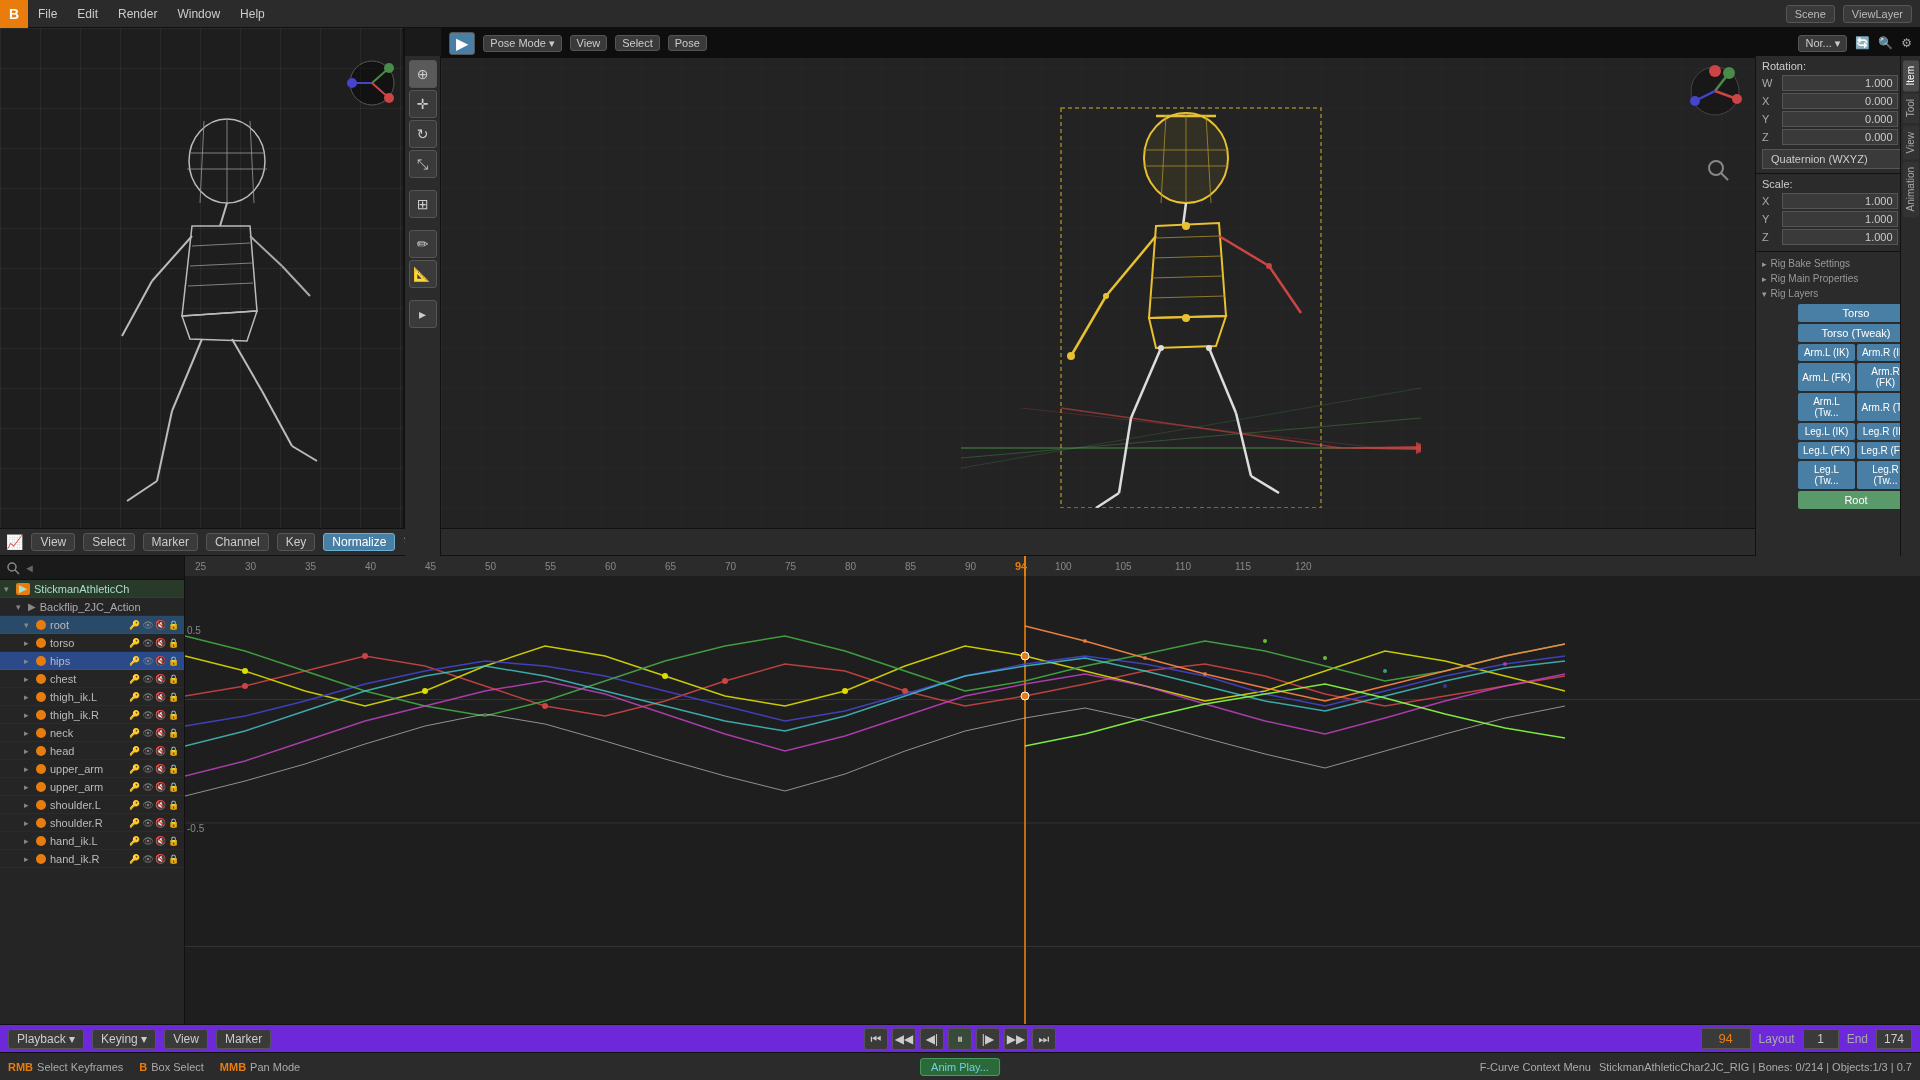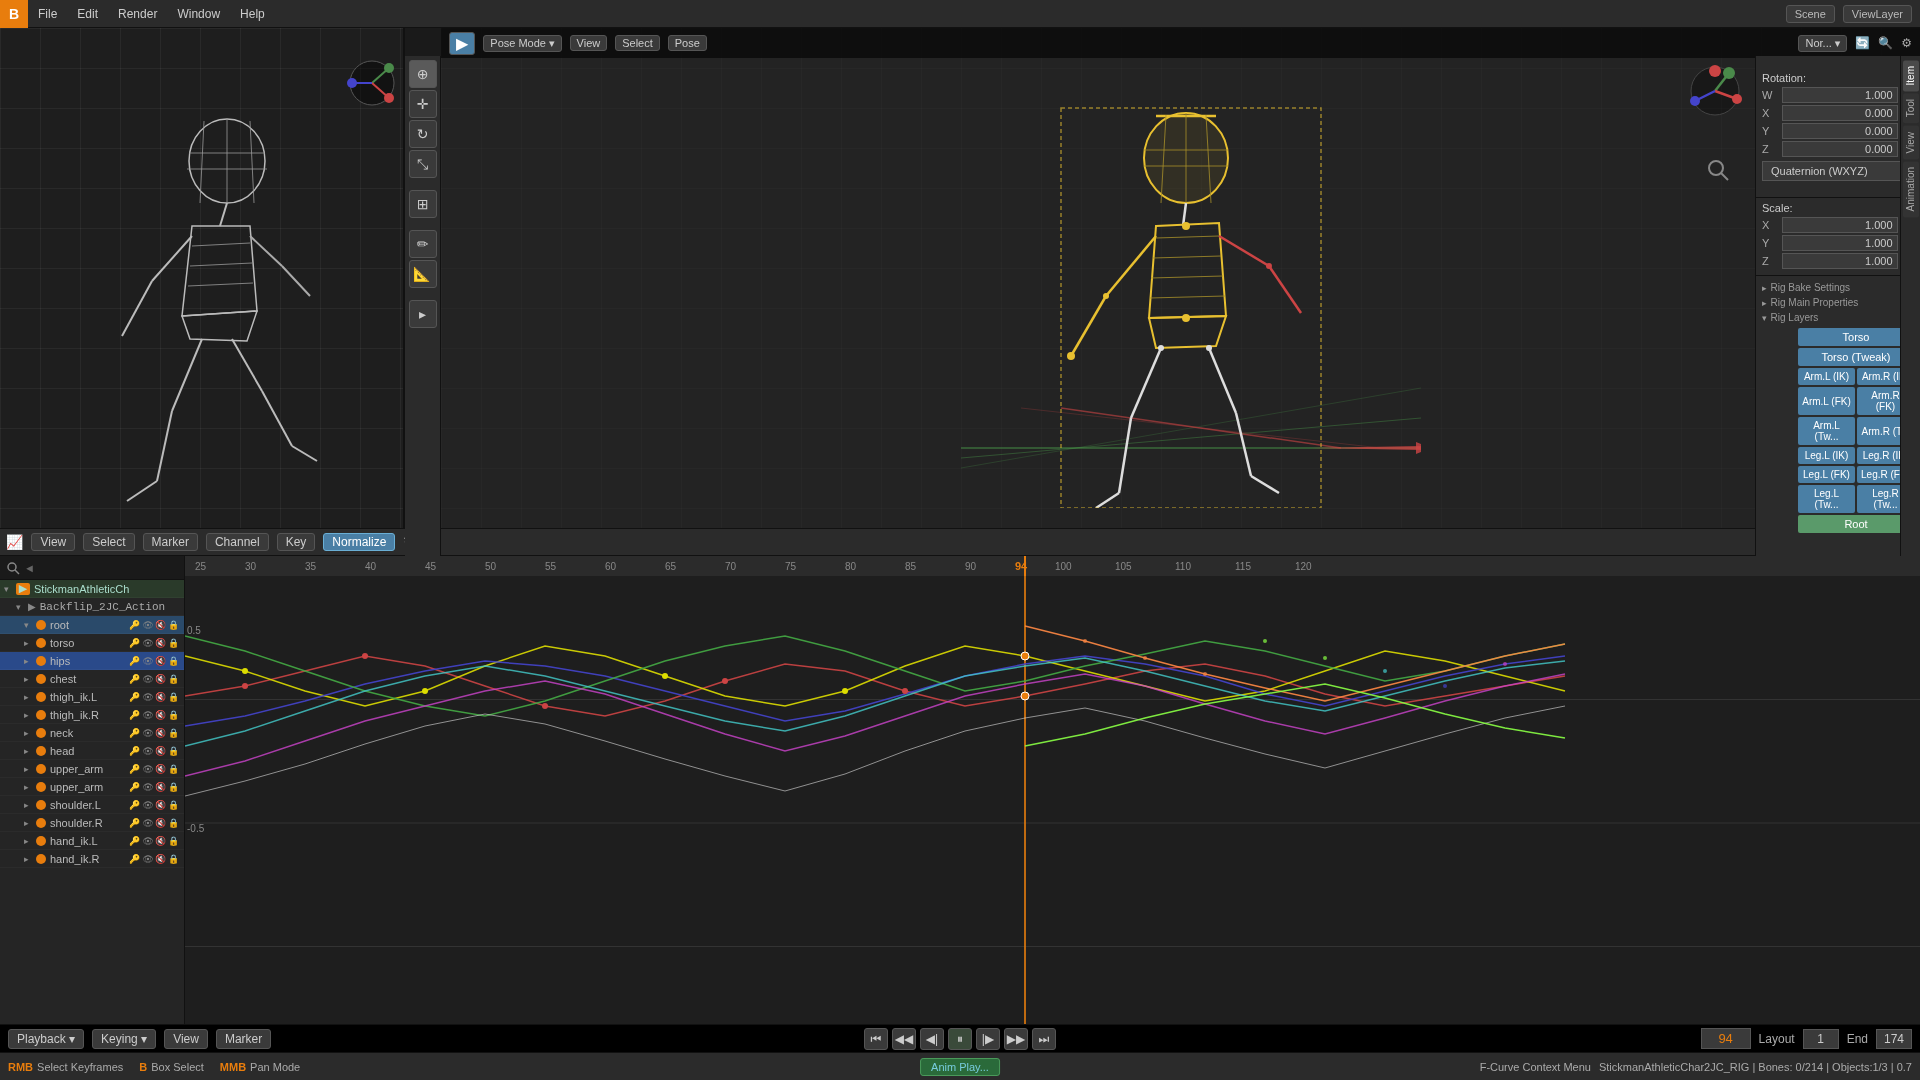--- a/index.html
+++ b/index.html
@@ -402,21 +402,21 @@
       gap: 4px;
     }
     .status-key { color: #e87d0d; font-weight: bold; font-size: 11px; }
 
     
     #playback-bar {
       position: absolute;
       bottom: 28px;
       left: 0; right: 0;
       height: 28px;
-      background: #000000;
+      background: #6d28d9;
       border-top: 1px solid #111;
       display: flex;
       align-items: center;
       padding: 0 8px;
       gap: 8px;
       z-index: 20;
     }
     .playback-btn {
       padding: 2px 8px;
       background: #3a3a3a;
@@ -760,21 +760,21 @@
       <div style="position:absolute;top:130px;right:190px;z-index:5;">
         <svg width="24" height="24">
             <circle cx="10" cy="10" r="7" fill="none" stroke="#888" stroke-width="2"></circle>
             <line x1="15" y1="15" x2="22" y2="22" stroke="#888" stroke-width="2"></line>
           </svg>
       </div>
     </div>
 
     <div id="right-panel">
 
-      <div style="padding:16px 6px;font-size:11px;border-bottom:1px solid #111;">
+      <div style="padding:4px 6px;font-size:11px;border-bottom:1px solid #111;">
         <div class="prop-row" style="margin-bottom:3px;">
           <span style="color:#ccc;flex:1;font-size:11px;">Rotation:</span>
           <span style="color:#888;">4L</span>
         </div>
         <div class="prop-row">
           <span class="prop-label">W</span>
           <div class="prop-value">1.000</div>
           <span style="margin-left:4px;color:#888;font-size:10px;">🔒</span>
         </div>
         <div class="prop-row">
@@ -892,21 +892,21 @@
         </div>
 
         <div class="channel-item root-item">
           <span class="ch-expand">▾</span>
           <span style="width:14px;height:12px;background:#e87d0d;border-radius:2px;margin-right:4px;display:inline-flex;align-items:center;justify-content:center;">▶</span>
           <span>StickmanAthleticCh</span>
         </div>
         <div class="channel-item" style="padding-left:16px;">
           <span class="ch-expand">▾</span>
           <span style="color:#888;margin-right:4px;font-size:10px;">▶</span>
-          <span style="color:#aaa;font-family:Liberation Mono, monospace;">Backflip_2JC_Action</span>
+          <span style="color:#aaa;">Backflip_2JC_Action</span>
         </div>
 
         <div class="channel-item selected" style="padding-left:24px;">
           <span class="ch-expand">▾</span>
           <span style="width:10px;height:10px;border-radius:50%;background:#e87d0d;margin-right:4px;display:inline-block;"></span>
           <span>root</span>
           <span style="margin-left:auto;display:flex;gap:2px;">
             <span style="font-size:9px;color:#888;">🔑</span>
             <span style="font-size:9px;color:#888;">👁</span>
             <span style="font-size:9px;color:#888;">🔇</span>

